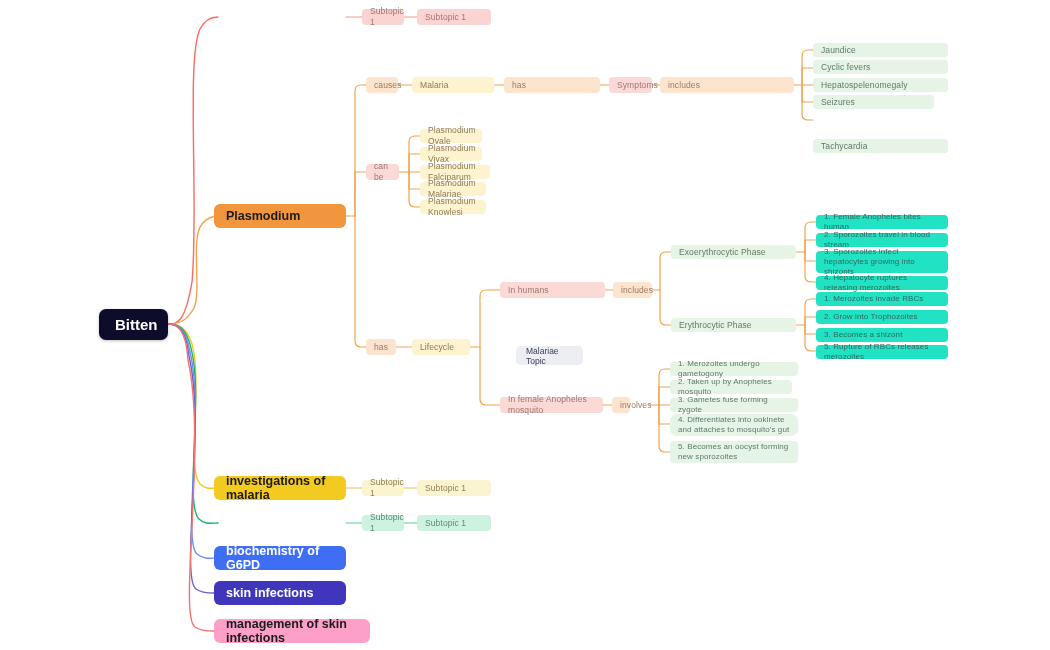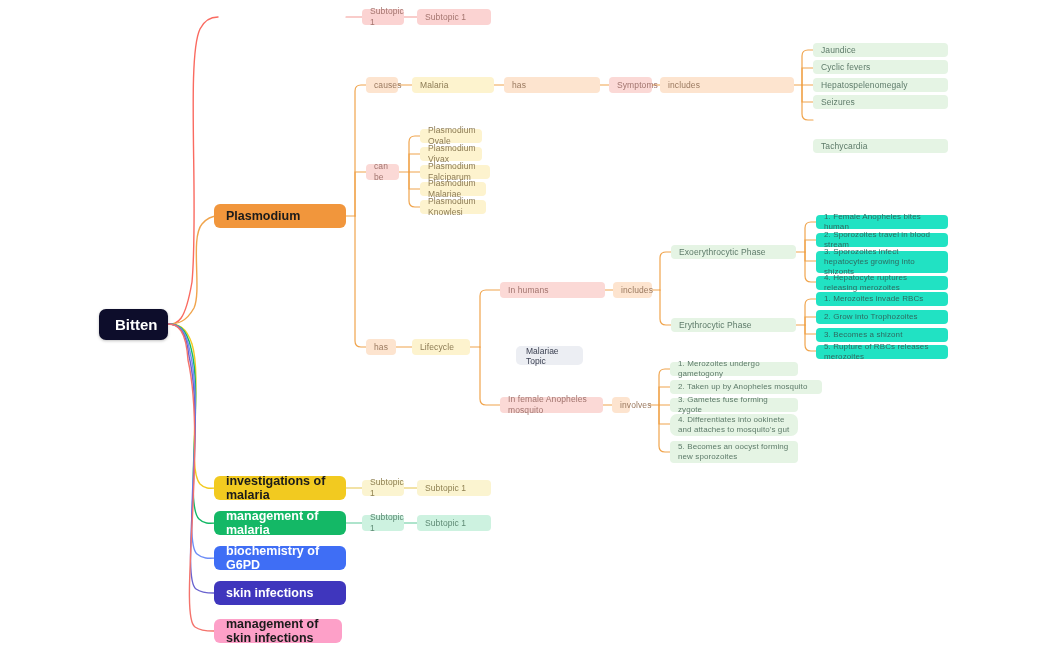--- a/index.html
+++ b/index.html
@@ -151,39 +151,36 @@
   <div class="node l1" style="left:214px;top:476px;width:132px;height:24px;background:#f2ca20;">
     <span>investigations of malaria</span>
   </div>
   <div class="node pill" style="left:362px;top:480px;width:42px;height:16px;background:#fbf4d0;color:#8f8152;">
     <span>Subtopic 1</span>
   </div>
   <div class="node pill" style="left:417px;top:480px;width:74px;height:16px;background:#fbf4d0;color:#8f8152;">
     <span>Subtopic 1</span>
   </div>
 
-  <div class="node l1 light" style="left:214px;top:511px;width:132px;height:24px;background:#14b866;">
-    <span>management of malaria</span>
-  </div>
   <div class="node pill" style="left:362px;top:515px;width:42px;height:16px;background:#cdf2e0;color:#5e8a74;">
     <span>Subtopic 1</span>
   </div>
   <div class="node pill" style="left:417px;top:515px;width:74px;height:16px;background:#cdf2e0;color:#5e8a74;">
     <span>Subtopic 1</span>
   </div>
 
   <div class="node l1 light" style="left:214px;top:546px;width:132px;height:24px;background:#3f6ef5;">
     <span>biochemistry of G6PD</span>
   </div>
 
   <div class="node l1 light" style="left:214px;top:581px;width:132px;height:24px;background:#3f36bd;">
     <span>skin infections</span>
   </div>
 
-  <div class="node l1" style="left:214px;top:619px;width:128px;height:24px;background:#fda0c8;">
+  <div class="node l1" style="left:214px;top:619px;width:156px;height:24px;background:#fda0c8;">
     <span>management of skin infections</span>
   </div>
 
   <div class="node pill" style="left:366px;top:77px;width:32px;height:16px;background:#fde4cf;color:#9b7a60;">
     <span>causes</span>
   </div>
   <div class="node pill" style="left:412px;top:77px;width:82px;height:16px;background:#fdf3ce;color:#8c7b54;">
     <span>Malaria</span>
   </div>
   <div class="node pill" style="left:504px;top:77px;width:96px;height:16px;background:#fde4cf;color:#9b7a60;">
@@ -198,21 +195,21 @@
 
   <div class="node pill" style="left:813px;top:43px;width:135px;height:14px;background:#e5f4e4;color:#5e7b6a;">
     <span>Jaundice</span>
   </div>
   <div class="node pill" style="left:813px;top:60px;width:135px;height:14px;background:#e5f4e4;color:#5e7b6a;">
     <span>Cyclic fevers</span>
   </div>
   <div class="node pill" style="left:813px;top:78px;width:135px;height:14px;background:#e5f4e4;color:#5e7b6a;">
     <span>Hepatospelenomegaly</span>
   </div>
-  <div class="node pill" style="left:813px;top:95px;width:135px;height:14px;background:#e5f4e4;color:#5e7b6a;">
+  <div class="node pill" style="left:813px;top:95px;width:121px;height:14px;background:#e5f4e4;color:#5e7b6a;">
     <span>Seizures</span>
   </div>
   <div class="node pill" style="left:813px;top:113px;width:135px;height:14px;background:#e5f4e4;color:#5e7b6a;margin-top:26px;">
     <span>Tachycardia</span>
   </div>
 
   <div class="node pill" style="left:366px;top:164px;width:33px;height:16px;background:#fbd9d6;color:#a2756f;">
     <span>can be</span>
   </div>
   <div class="node pill" style="left:420px;top:129px;width:62px;height:14px;background:#fdf3ce;color:#8c7b54;">
@@ -281,21 +278,21 @@
   <div class="node pill" style="left:500px;top:397px;width:103px;height:16px;background:#fbd9d6;color:#a2756f;">
     <span>In female Anopheles mosquito</span>
   </div>
   <div class="node pill" style="left:612px;top:397px;width:18px;height:16px;background:#fde4cf;color:#9b7a60;">
     <span>involves</span>
   </div>
 
   <div class="node pill tiny" style="left:670px;top:362px;width:128px;height:14px;background:#e5f4e4;color:#5e7b6a;">
     <span>1. Merozoites undergo gametogony</span>
   </div>
-  <div class="node pill tiny" style="left:670px;top:380px;width:152px;height:14px;background:#e5f4e4;color:#5e7b6a;">
+  <div class="node pill tiny" style="left:670px;top:380px;width:122px;height:14px;background:#e5f4e4;color:#5e7b6a;">
     <span>2. Taken up by Anopheles mosquito</span>
   </div>
   <div class="node pill tiny" style="left:670px;top:398px;width:128px;height:14px;background:#e5f4e4;color:#5e7b6a;">
     <span>3. Gametes fuse forming zygote</span>
   </div>
   <div class="node pill tiny" style="left:670px;top:414px;width:128px;height:22px;background:#e5f4e4;color:#5e7b6a;border-radius:7px;">
     <span>4. Differentiates into ookinete and attaches to mosquito's gut</span>
   </div>
   <div class="node pill tiny" style="left:670px;top:441px;width:128px;height:22px;background:#e5f4e4;color:#5e7b6a;">
     <span>5. Becomes an oocyst forming new sporozoites</span>

